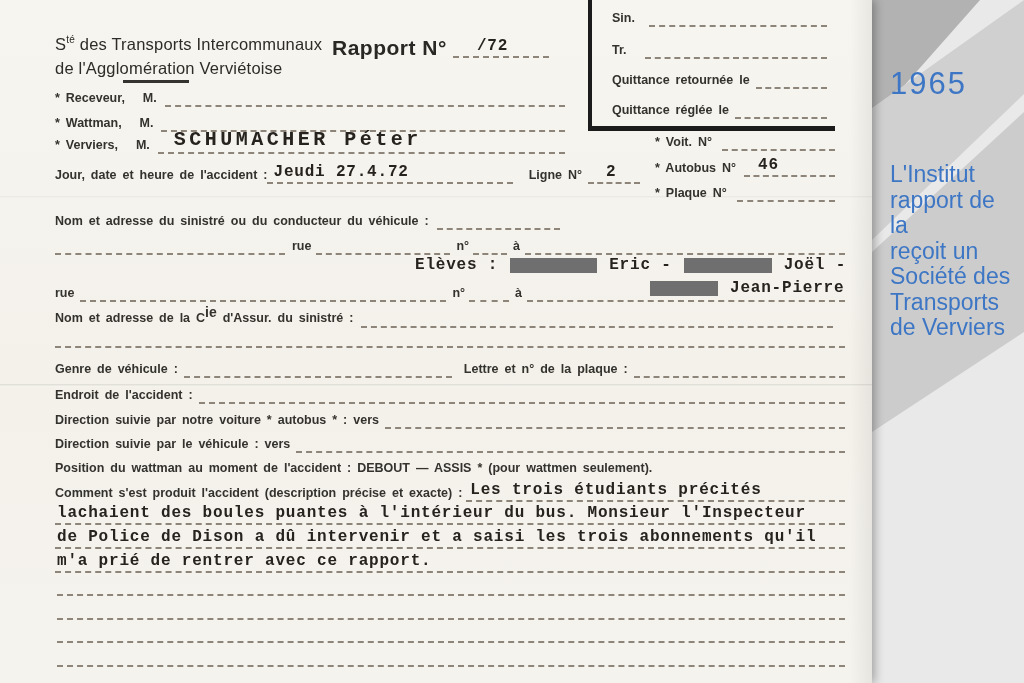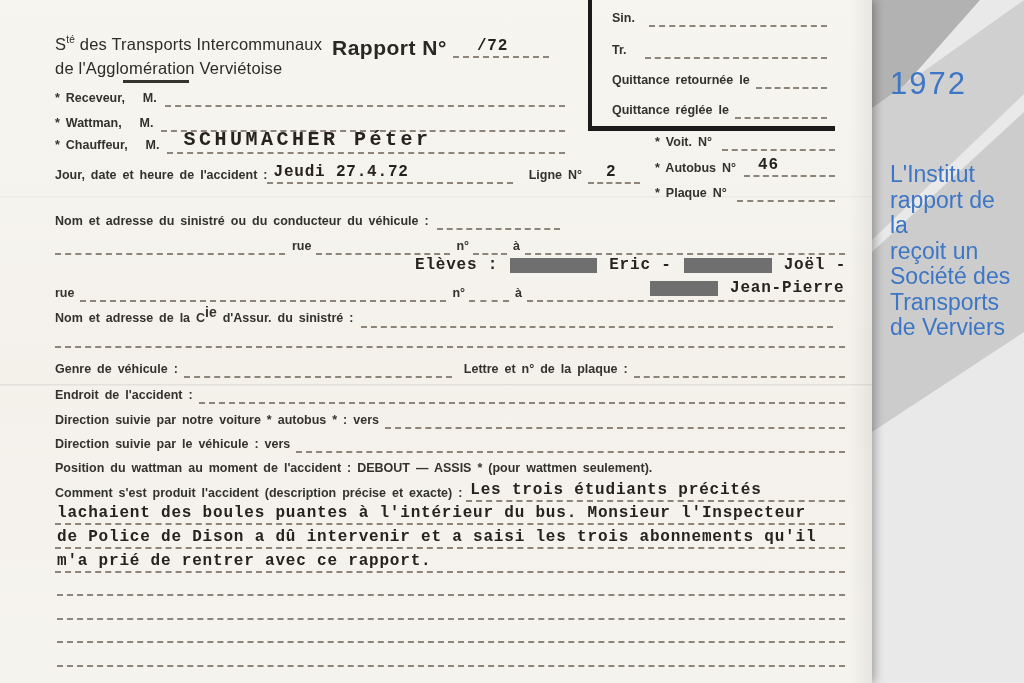--- a/index.html
+++ b/index.html
@@ -54,21 +54,21 @@
 </head>
 <body>
 
 <div class="sidebar">
   <svg width="152" height="683" viewBox="0 0 152 683">
     <rect width="152" height="683" fill="#e9e9e9"></rect>
     <polygon points="0,0 108,0 0,122" fill="#b2b2b2"></polygon>
     <polygon points="0,108 152,0 152,94 0,240" fill="#d0d0d0"></polygon>
     <polygon points="0,252 152,112 152,332 0,432" fill="#cccccc"></polygon>
   </svg>
-  <div class="sb-year">1972</div>
+  <div class="sb-year">1965</div>
   <div class="sb-caption">
     <span>L'Institut</span>
     <span>rapport de la</span>
     <span>reçoit un</span>
     <span>Société des</span>
     <span>Transports</span>
     <span>de Verviers</span>
   </div>
 </div>
 
@@ -113,21 +113,21 @@
 
   <div class="row" style="left:55px;top:91px;width:510px;height:16px">
     <span class="lbl">* Receveur,   M.</span>
     <span class="fill" style="margin-left:8px"></span>
   </div>
   <div class="row" style="left:55px;top:116px;width:510px;height:16px">
     <span class="lbl">* Wattman,   M.</span>
     <span class="fill" style="margin-left:8px"></span>
   </div>
   <div class="row" style="left:55px;top:137px;width:510px;height:17px">
-    <span class="lbl">* Chauffeur,   M.</span>
+    <span class="lbl">* Verviers,   M.</span>
     <span class="fill" style="margin-left:8px">
       <span class="typed typed-sp" style="left:16px">SCHUMACHER Péter</span>
     </span>
   </div>
   <div class="row" style="left:55px;top:165px;width:585px;height:19px">
     <span class="lbl">Jour, date et heure de l'accident :</span>
     <span class="fill">
       <span class="typed typed-md" style="left:6px">Jeudi 27.4.72</span>
     </span>
     <span class="lbl" style="padding-left:16px">Ligne N°</span>

